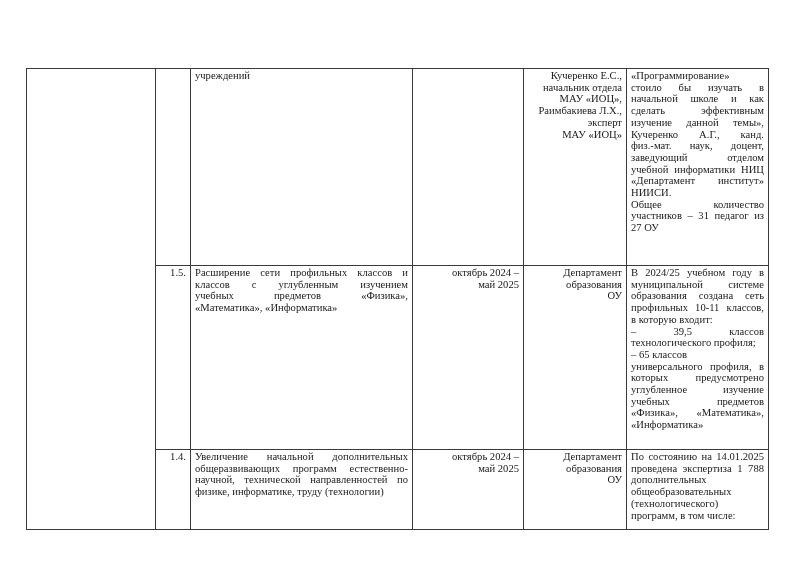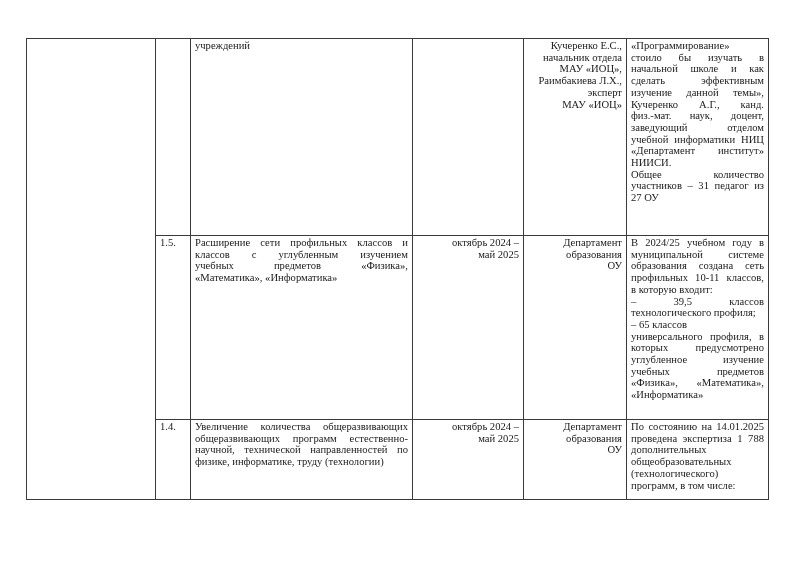--- a/index.html
+++ b/index.html
@@ -19,41 +19,41 @@
       position: absolute;
       left: 0;
       top: 0;
       width: 800px;
       height: 566px;
       background: #ffffff;
     }
     table.plan {
       position: absolute;
       left: 26px;
-      top: 38px;
+      top: 68px;
       border-collapse: collapse;
       table-layout: fixed;
       width: 742px;
     }
     table.plan td {
       border: 1.2px solid #3a3a3a;
       vertical-align: top;
       padding: 1px 4px 0 4px;
       font-size: 10.6px;
       line-height: 11.7px;
       overflow: hidden;
     }
     col.c-section { width: 129px; }
     col.c-num { width: 35px; }
     col.c-activity { width: 222px; }
     col.c-term { width: 111px; }
     col.c-resp { width: 103px; }
     col.c-result { width: 142px; }
 
-    td.num { text-align: left; padding-top: 3px; }
+    td.num { text-align: right; padding-top: 3px; }
     td.activity { text-align: justify; padding-left: 6px; padding-right: 6px; }
     td.term { text-align: center; padding-top: 3px; }
     td.resp { text-align: center; padding-top: 3px; }
     td.result { text-align: justify; padding-left: 4px; padding-right: 4px; }
 
     tr.row-cont { height: 197px; }
     tr.row-15 { height: 184px; }
     tr.row-16 { height: 80px; }
 
     td.activity-cont { padding-top: 2px; }
@@ -149,21 +149,21 @@
           <span class="jline">углубленное изучение</span>
           <span class="jline">учебных предметов</span>
           <span class="jline">«Физика», «Математика»,</span>
           <span class="lline">«Информатика»</span>
         </td>
       </tr>
 
       <tr class="row-16">
         <td class="num">1.4.</td>
         <td class="activity">
-          <span class="jline">Увеличение количества общеразвивающих</span>
+          <span class="jline">Увеличение начальной дополнительных</span>
           <span class="jline">общеразвивающих программ естественно-</span>
           <span class="jline">научной, технической направленностей по</span>
           <span class="lline">физике, информатике, труду (технологии)</span>
         </td>
         <td class="term">
           <span class="cline">октябрь 2024 –</span>
           <span class="cline">май 2025</span>
         </td>
         <td class="resp">
           <span class="cline">Департамент</span>

